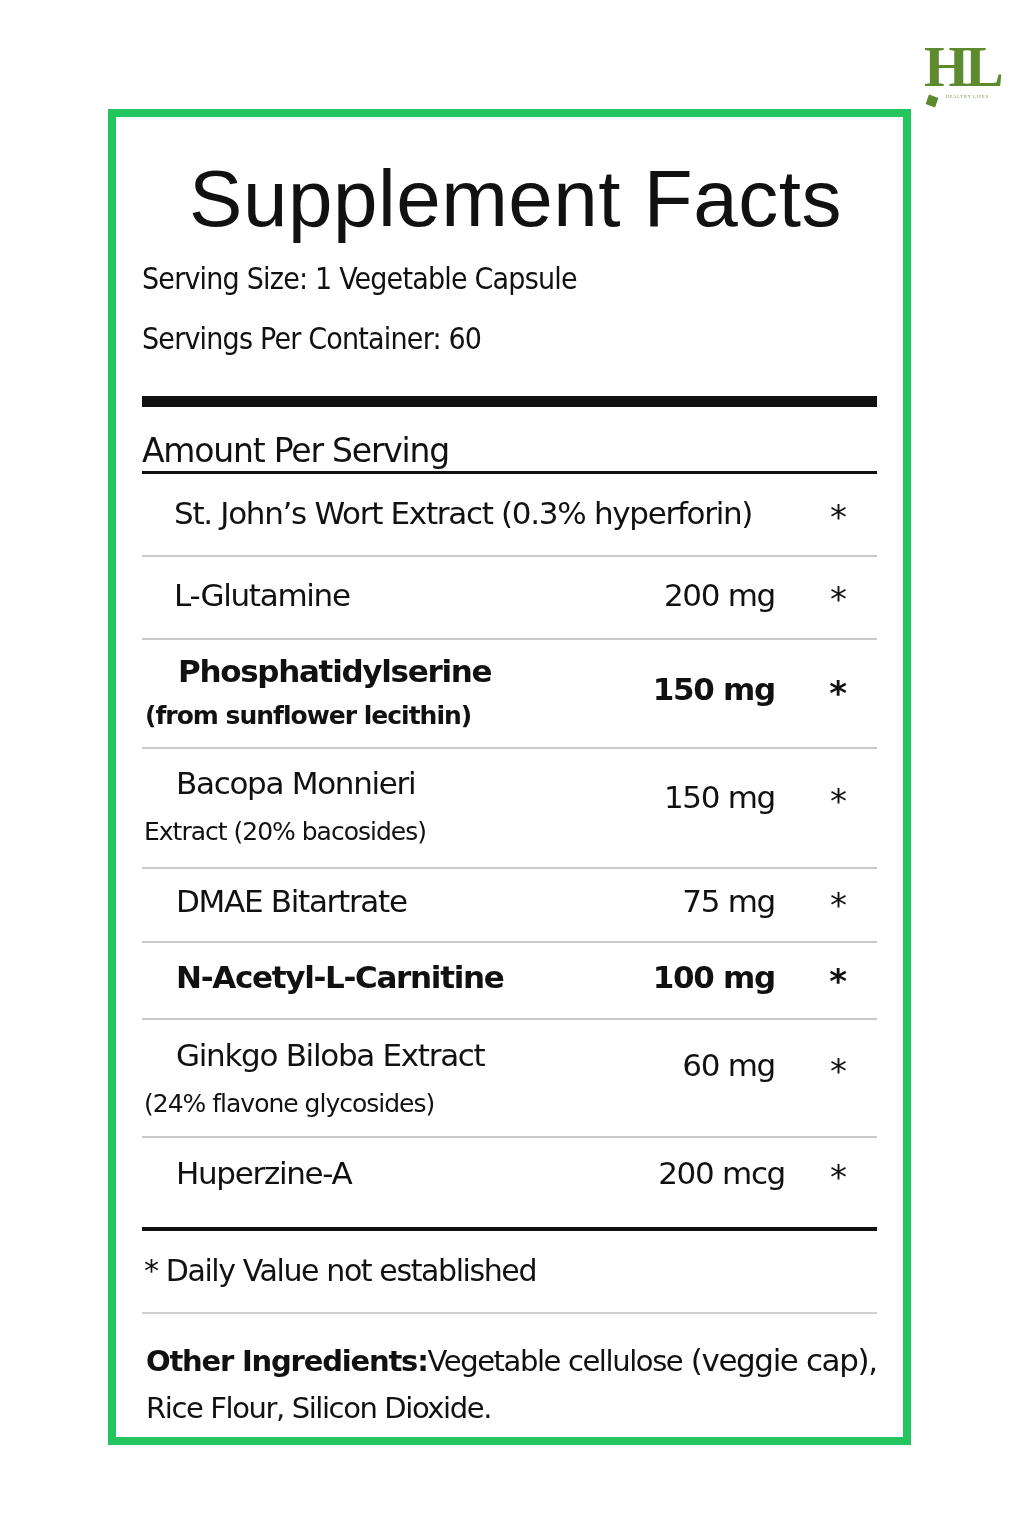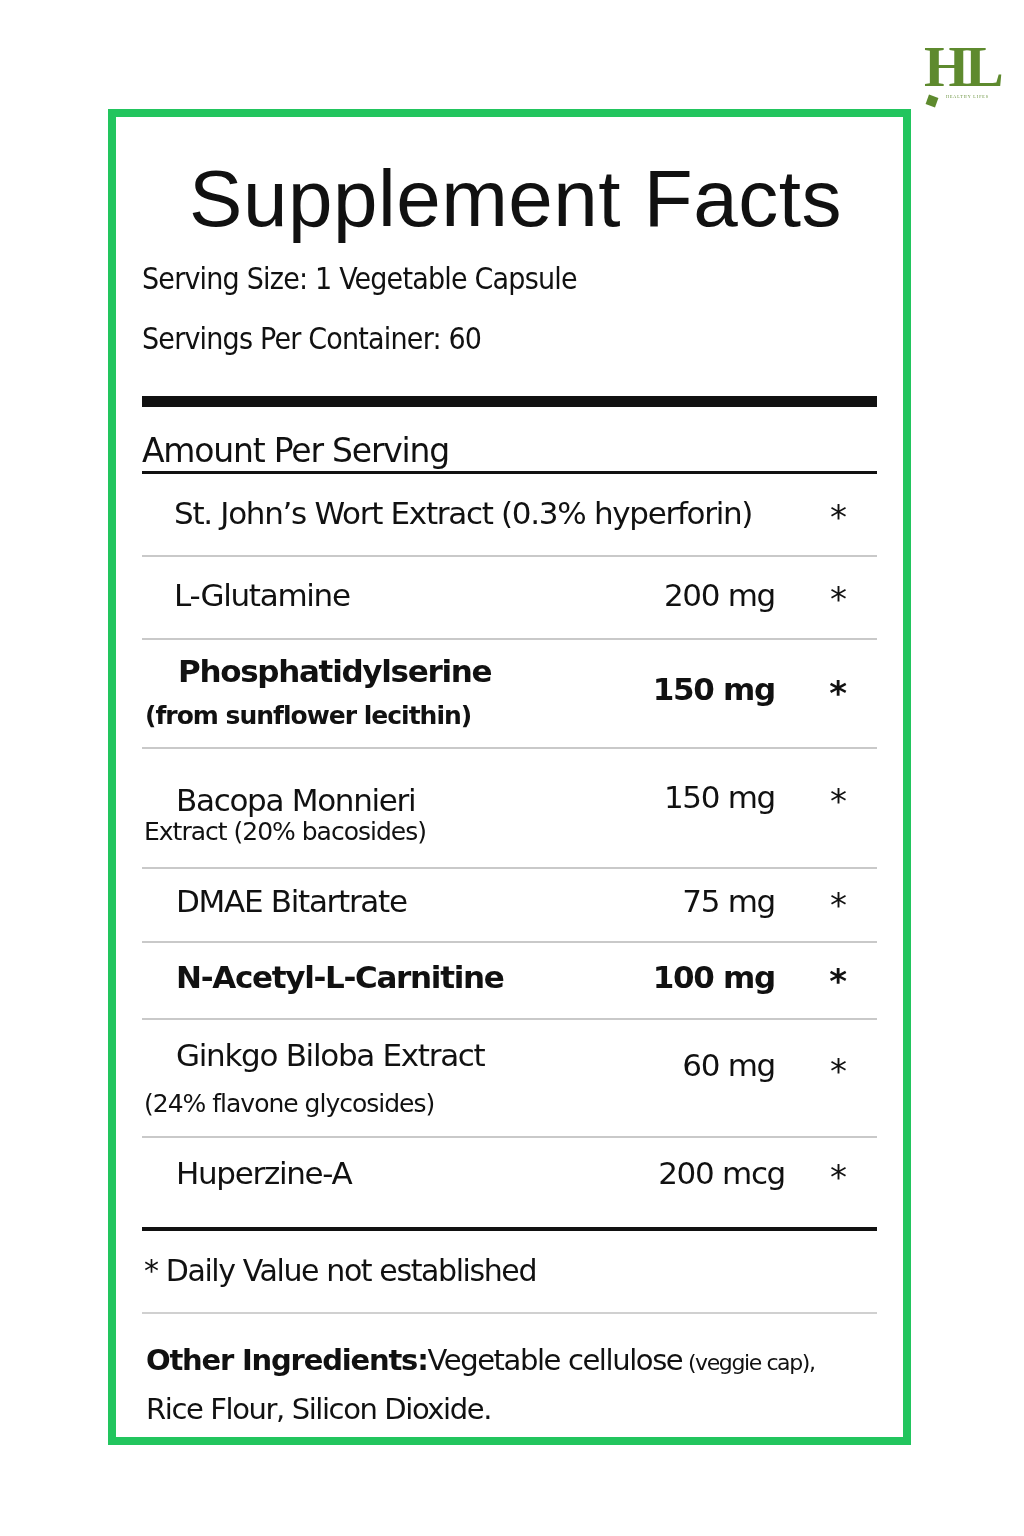--- a/index.html
+++ b/index.html
@@ -39,21 +39,21 @@
   .row .dv { position:absolute; right:30px; font-size:34px; }
   .row .div { position:absolute; left:0; right:0; height:2px; background:#c9c9c9; }
 
   .botbar { position:absolute; left:26px; right:26px; top: 1110px; height:4px; background:#111; }
   .footnote { position:absolute; left:28px; top: 1136px; font-family:"DejaVu Sans", sans-serif;
               font-size:30px; letter-spacing:-1.4px; }
   .footdiv { position:absolute; left:26px; right:26px; top: 1195px; height:2px; background:#d0d0d0; }
   .other { position:absolute; left:30px; right:22px; top: 1220px; font-family:"DejaVu Sans", sans-serif;
            font-size:29px; letter-spacing:-1.4px; line-height:47px; }
   .other b { font-weight:700; letter-spacing:-1.2px; }
-  .other .small { font-size:22px; }
+  .other .small { font-size:31px; }
 </style>
 </head>
 <body>
 
 <div class="logo">
   <span class="mark">HL</span><span class="dot"></span>
   <div class="tag">HEALTHY LIFES</div>
 </div>
 
 <div class="panel">
@@ -83,21 +83,21 @@
 
   <div class="row" style="top:536px;height:96px;font-weight:bold;">
     <span class="name" style="top:0;left:4px">Phosphatidylserine</span>
     <span class="sub" style="top:48px">(from sunflower lecithin)</span>
     <span class="amt" style="top:18px">150 mg</span>
     <span class="dv" style="top:20px">*</span>
     <div class="div" style="top:94px"></div>
   </div>
 
   <div class="row" style="top:646px;height:106px;">
-    <span class="name" style="top:19px;left:2px">Bacopa Monnieri</span>
+    <span class="name" style="top:2px;left:2px">Bacopa Monnieri</span>
     <span class="sub" style="top:54px;left:2px">Extract (20%  bacosides)</span>
     <span class="amt" style="top:16px">150 mg</span>
     <span class="dv" style="top:18px">*</span>
     <div class="div" style="top:104px"></div>
   </div>
 
   <div class="row" style="top:764px;height:62px;">
     <span class="name" style="top:2px;left:2px">DMAE Bitartrate</span>
     <span class="amt" style="top:2px">75 mg</span>
     <span class="dv" style="top:4px">*</span>

